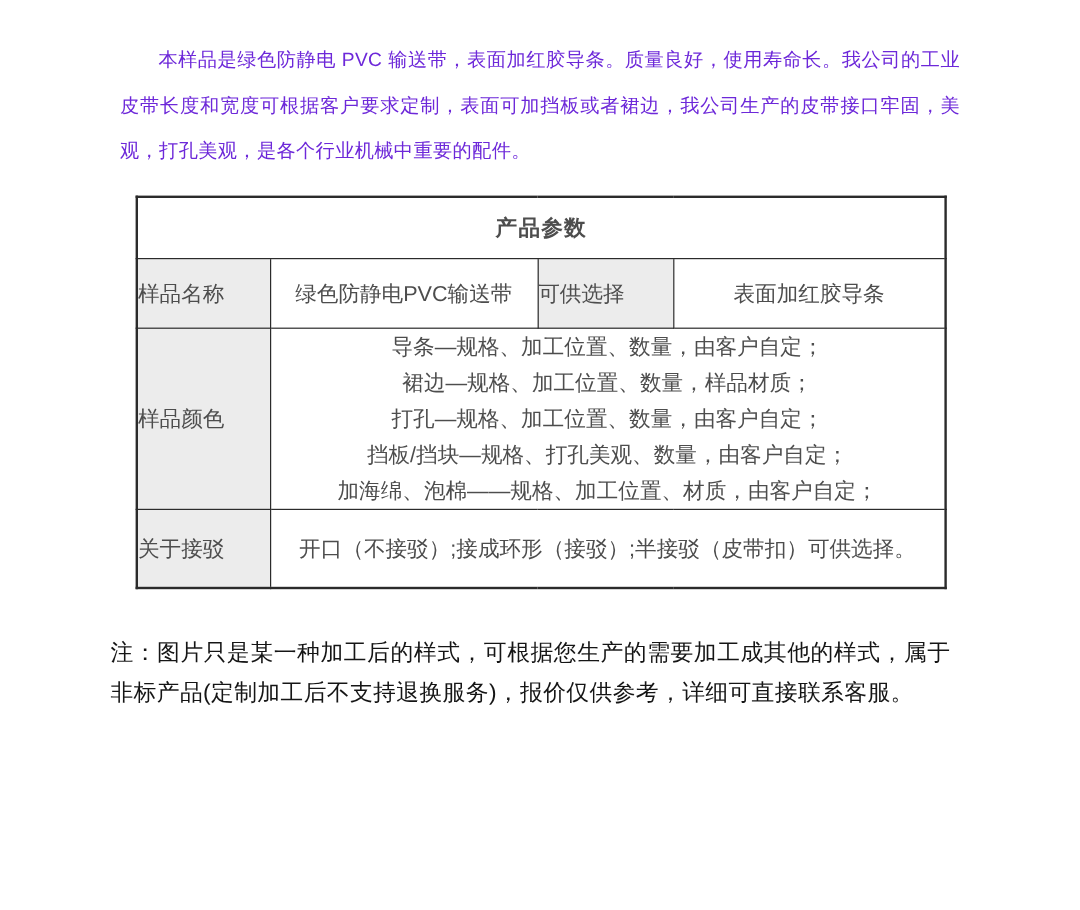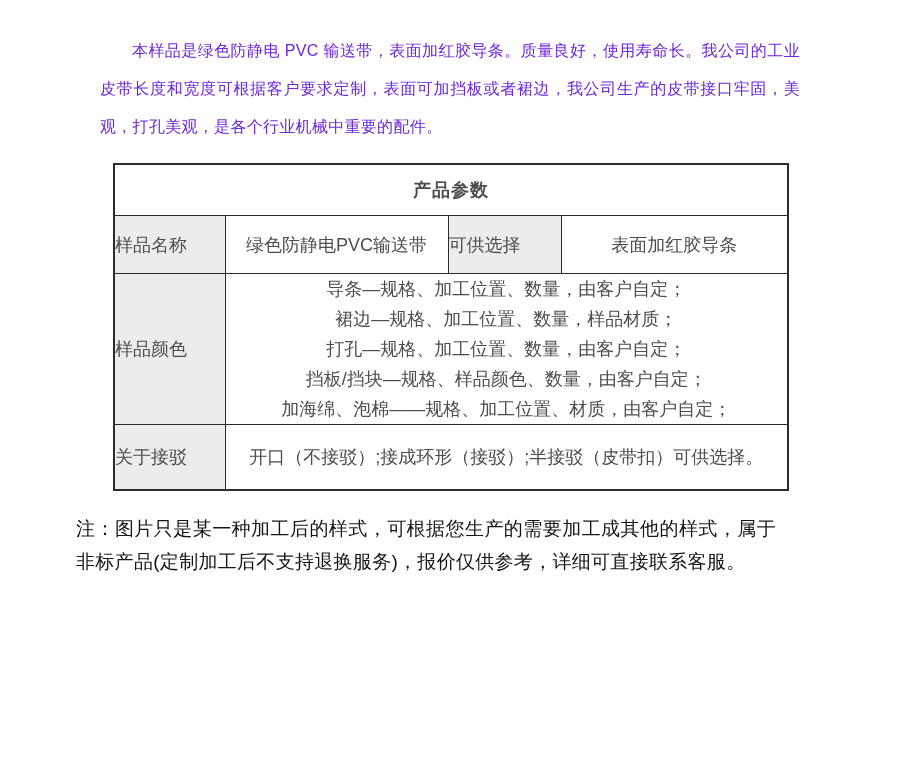--- a/index.html
+++ b/index.html
@@ -70,21 +70,21 @@
   td.multiline-cell {
     vertical-align: middle;
     padding-top: 12px;
     padding-bottom: 12px;
   }
   td.multiline-cell .line {
     line-height: 30px;
   }
   
   .note {
-    margin: 0;
+    margin: 16px;
     padding: 21px 100px 0 76px;
     width: 700px;
     box-sizing: content-box;
     font-size: 19px;
     line-height: 33px;
     color: #151515;
     text-align: justify;
     letter-spacing: 0.3px;
   }
 </style>
@@ -115,21 +115,21 @@
       </tr>
 
 
 
       <tr>
         <td class="label-cell">样品颜色</td>
         <td class="value-cell multiline-cell" colspan="3">
           <div class="line">导条—规格、加工位置、数量，由客户自定；</div>
           <div class="line">裙边—规格、加工位置、数量，样品材质；</div>
           <div class="line">打孔—规格、加工位置、数量，由客户自定；</div>
-          <div class="line">挡板/挡块—规格、样品颜色、数量，由客户自定；</div>
+          <div class="line">挡板/挡块—规格、打孔美观、数量，由客户自定；</div>
           <div class="line">加海绵、泡棉——规格、加工位置、材质，由客户自定；</div>
         </td>
       </tr>
 
       <tr class="row-join">
         <td class="label-cell">关于接驳</td>
         <td class="value-cell" colspan="3">开口（不接驳）;接成环形（接驳）;半接驳（皮带扣）可供选择。</td>
       </tr>
     </tbody>
   </table>

